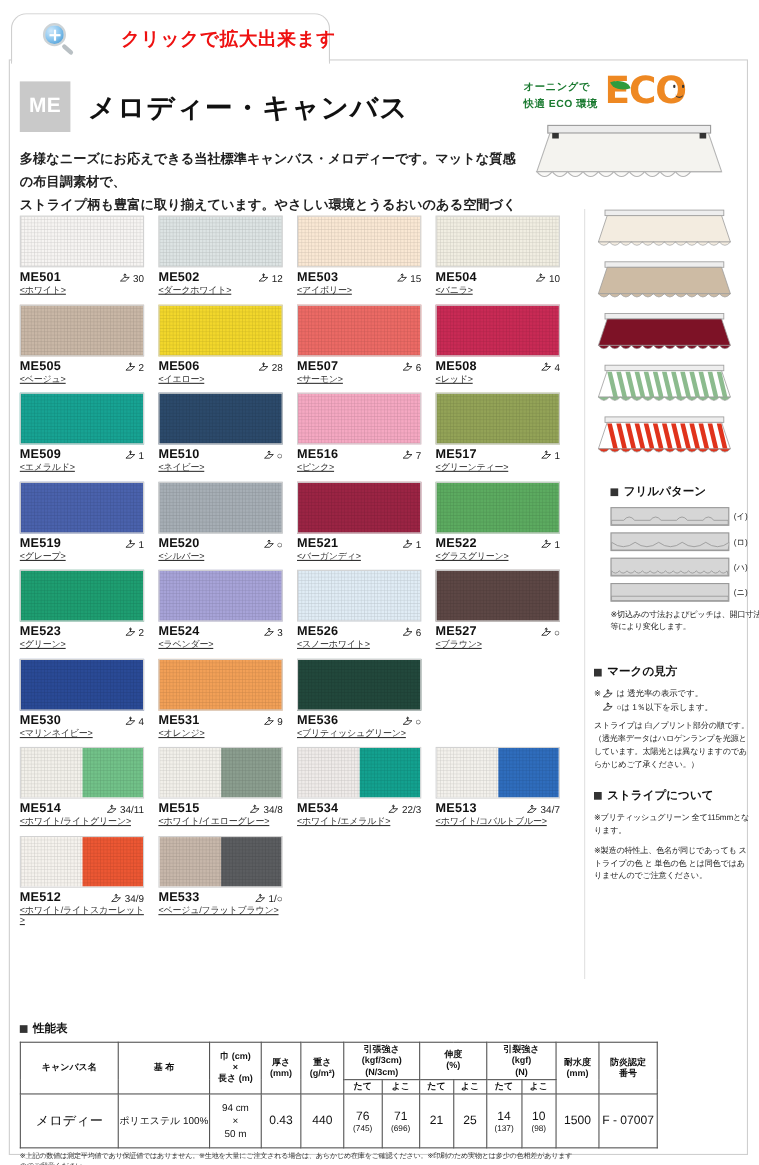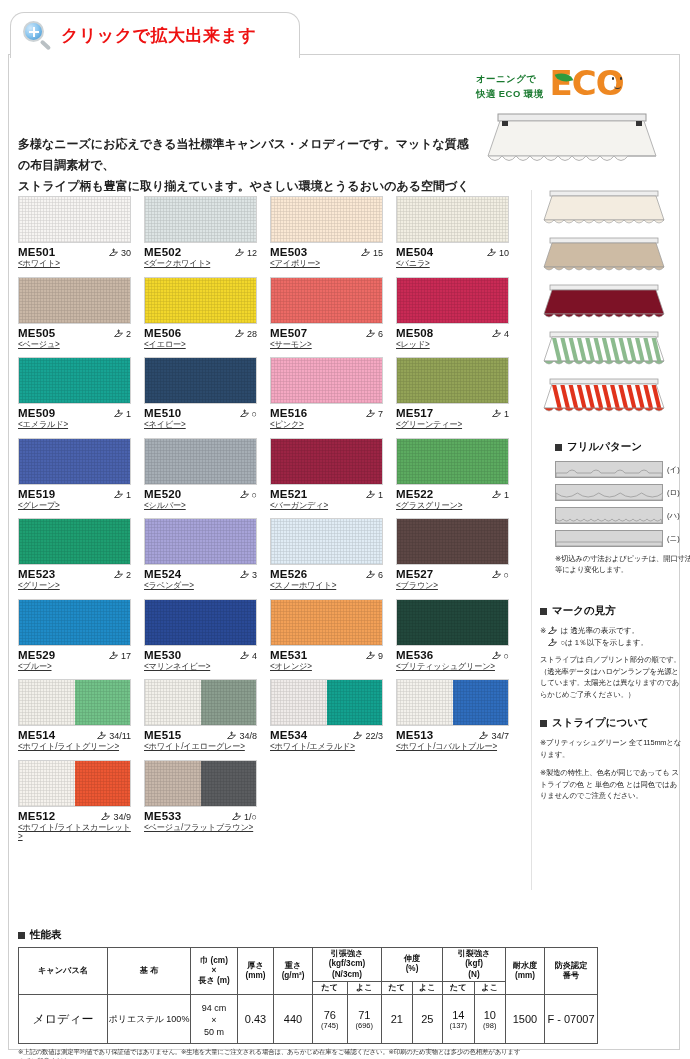--- a/index.html
+++ b/index.html
@@ -13,21 +13,21 @@
   #page{position:absolute;left:0;top:0;width:690px;height:1059px;background:#fff;}
   #outer-border{
     position:absolute;left:8px;top:54px;width:672px;height:996px;
     border:1px solid #cfcfcf;background:#fff;box-sizing:border-box;
   }
   
   #zoom-tab{
     position:absolute;left:10px;top:12px;width:290px;height:46px;
     background:#fff;border:1px solid #cfcfcf;border-bottom:none;
     border-radius:14px 14px 0 0;box-sizing:border-box;
-    display:flex;align-items:center;padding-left:12px;z-index:6;
+    display:flex;align-items:center;padding-left:28px;z-index:6;gap:33px;
   }
   #zoom-tab-mask{position:absolute;left:11px;top:56px;width:288px;height:4px;background:#fff;z-index:7;}
   .magnifier{width:30px;height:30px;position:relative;flex:0 0 auto;margin-right:8px;}
   .magnifier .lens{
     position:absolute;left:0;top:0;width:21px;height:21px;border-radius:50%;
     background:radial-gradient(circle at 32% 30%,#cfe8fb 0%,#8ec8f0 45%,#5fa9dd 75%,#9fd2f2 100%);
     border:2px solid #cdd3d6;box-sizing:border-box;
   }
   .magnifier .plus-h{position:absolute;left:6px;top:10px;width:10px;height:2px;background:#fff;}
   .magnifier .plus-v{position:absolute;left:10px;top:6px;width:2px;height:10px;background:#fff;}
@@ -144,20 +144,24 @@
     <span class="magnifier">
       <span class="lens"></span>
         <span class="plus-h"></span>
         <span class="plus-v"></span>
         <span class="handle"></span>
     </span>
     <span id="zoom-tab-label">クリックで拡大出来ます</span>
   </div>
   <div id="zoom-tab-mask"></div>
 
+  <div id="title-row">
+    <div id="me-badge">ME</div>
+    <div id="product-title">メロディー・キャンバス</div>
+  </div>
 
   <div id="intro">
     <div>多様なニーズにお応えできる当社標準キャンバス・メロディーです。マットな質感の布目調素材で、</div>
     <div>ストライプ柄も豊富に取り揃えています。やさしい環境とうるおいのある空間づくりをお届けします。</div>
   </div>
 
   <div id="eco-panel">
     <div id="eco-line">
       <div id="eco-text">
         <div>オーニングで</div>
@@ -547,38 +551,20 @@
                   <path d="M5.6,4.2 L5.6,1.2 M4.3,2.2 L5.6,1.0 L6.9,2.2" fill="none" stroke="#222" stroke-width="0.9"></path>
                 </svg>
               </span>
               <span>○</span>
             </span>
           </div>
           <div class="sname">&lt;ブラウン&gt;</div>
         </div>
       </div>
       <div class="srow">
-        <div class="scell">
-          <div class="swatch" style="background:#1f8bc7">
-            <div class="tex"></div>
-          </div>
-          <div class="smeta">
-            <span class="scode">ME529</span>
-            <span class="strans">
-              <span class="trans-icon">
-                <svg width="11" height="10" viewBox="0 0 11 10">
-                  <path d="M1.5,7.5 L6,7.5 L9.5,4.2 L5,4.2 Z" fill="none" stroke="#222" stroke-width="0.8"></path>
-                  <path d="M5.6,4.2 L5.6,1.2 M4.3,2.2 L5.6,1.0 L6.9,2.2" fill="none" stroke="#222" stroke-width="0.9"></path>
-                </svg>
-              </span>
-              <span>17</span>
-            </span>
-          </div>
-          <div class="sname">&lt;ブルー&gt;</div>
-        </div>
         <div class="scell">
           <div class="swatch" style="background:#2a4a96">
             <div class="tex"></div>
           </div>
           <div class="smeta">
             <span class="scode">ME530</span>
             <span class="strans">
               <span class="trans-icon">
                 <svg width="11" height="10" viewBox="0 0 11 10">
                   <path d="M1.5,7.5 L6,7.5 L9.5,4.2 L5,4.2 Z" fill="none" stroke="#222" stroke-width="0.8"></path>

